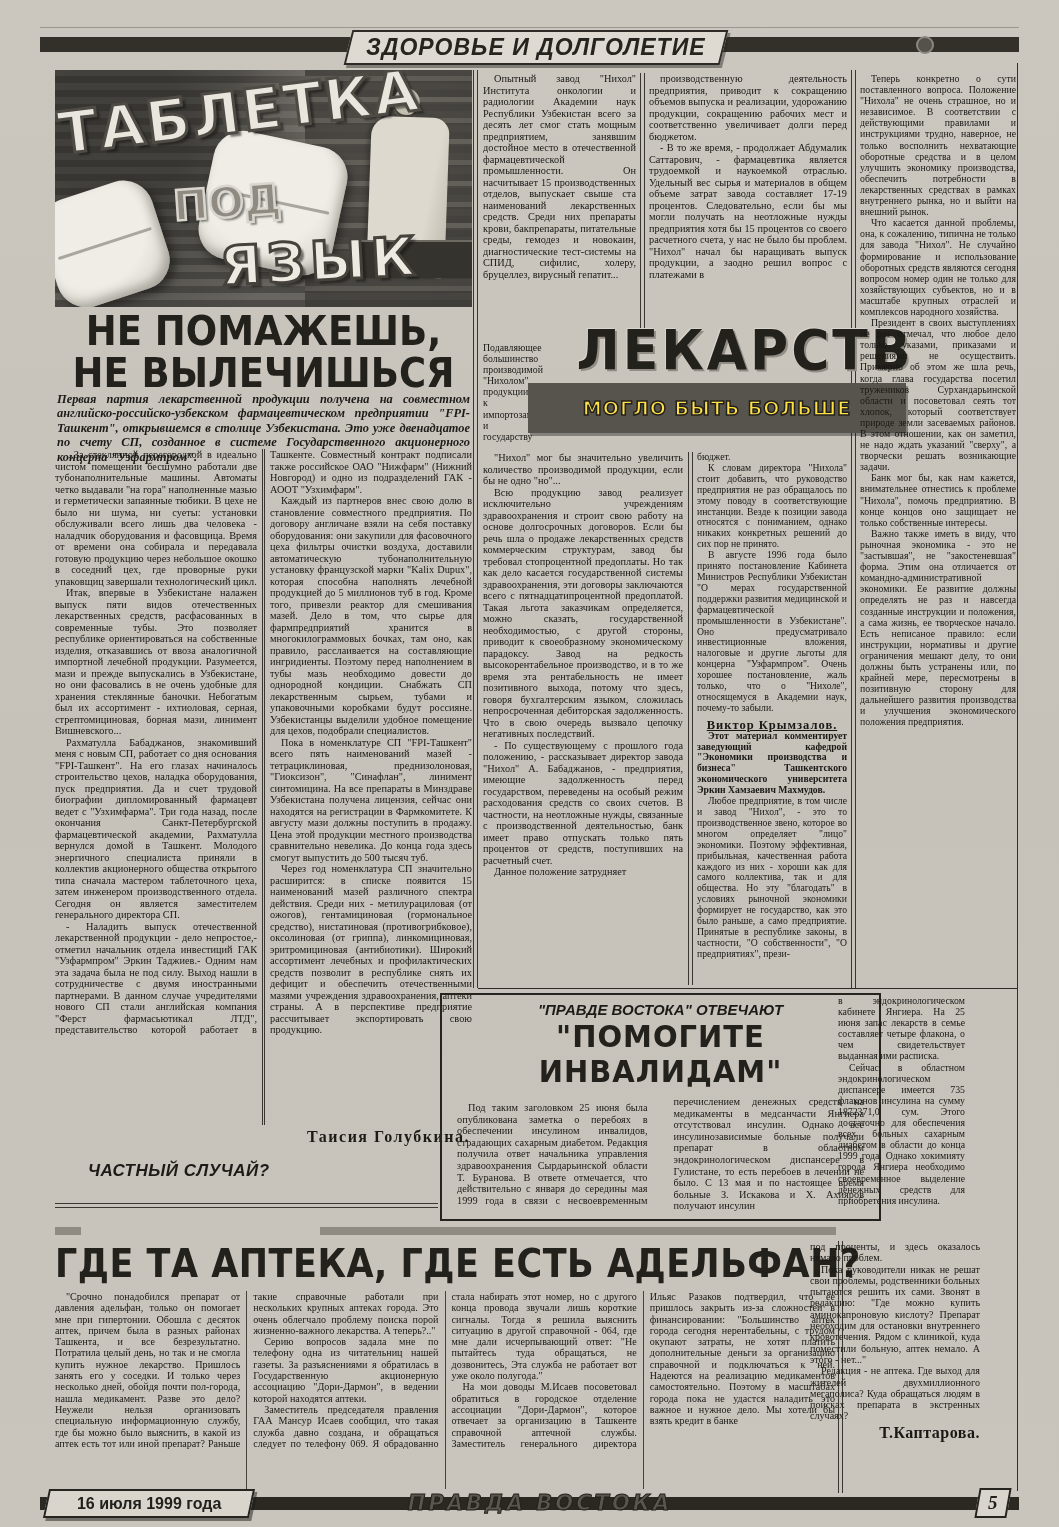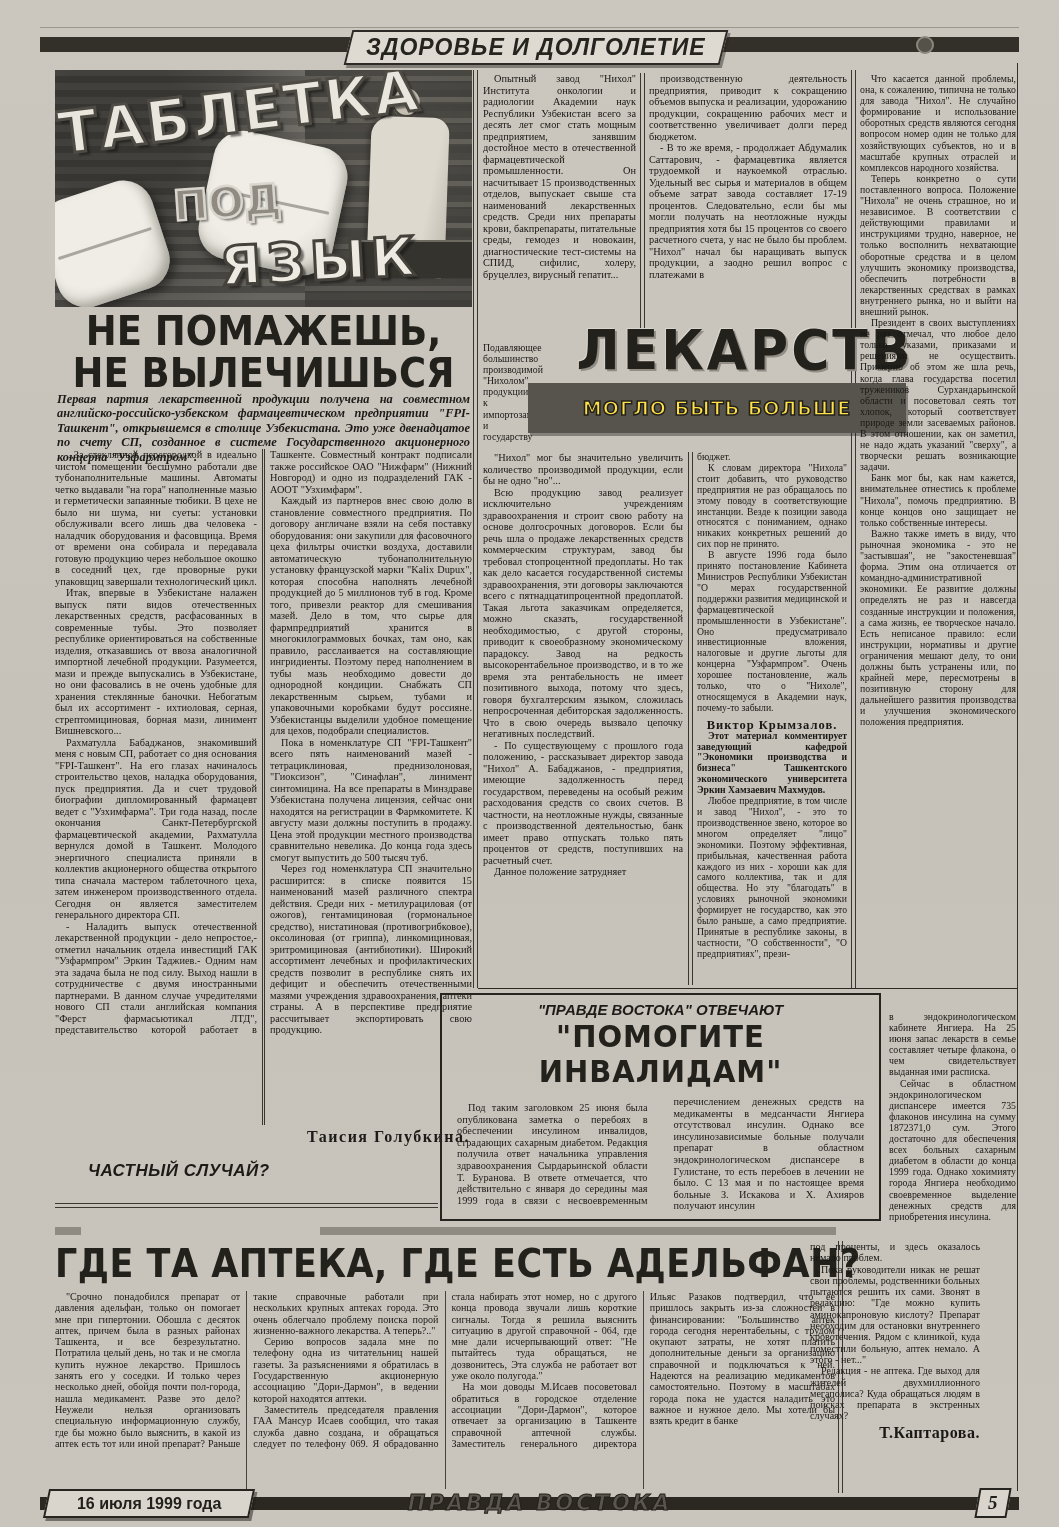--- a/index.html
+++ b/index.html
@@ -6,21 +6,21 @@
   body{width:1059px;height:1527px;position:relative;background:#b3afa7;
        font-family:"Liberation Serif",serif;color:#1d1b18;overflow:hidden;}
   .page{position:absolute;left:0;top:0;width:1059px;height:1527px;
         background:linear-gradient(180deg,#cbc7bf 0%,#c6c2ba 50%,#c9c5bd 100%);}
   
   .bodytext{font-size:10.3px;line-height:11.5px;text-align:justify;color:#191814;
             position:absolute;overflow:hidden;}
   .bodytext p{margin:0;text-indent:11px;}
   .bodytext p.noind{text-indent:0;}
   .byline{font-weight:bold;text-align:center;text-indent:0 !important;
-          font-size:12.5px;letter-spacing:1px;margin-top:6px !important;}
+          font-size:12.5px;letter-spacing:1px;margin-top:6px !important;text-decoration:underline;}
   .bold{font-weight:bold;}
   
   .vrule{position:absolute;width:3px;border-left:1px solid #3a3731;border-right:1px solid #3a3731;}
   .vline{position:absolute;width:0;border-left:1.5px solid #33302a;}
   .hrule{position:absolute;height:0;border-top:1.5px solid #2b2923;}
   .hrule-double{position:absolute;height:3px;border-top:1px solid #3a3731;border-bottom:1px solid #3a3731;}
   .graybar{position:absolute;height:8px;background:#8f8b83;}
   
   .scan-topline{position:absolute;left:40px;top:27px;width:979px;height:1px;background:#9b978f;}
   .banner-bar{position:absolute;left:40px;top:37px;width:979px;height:15px;background:#33302a;}
@@ -191,35 +191,35 @@
   </div>
   <div class="bodytext small9" style="left:697px;top:452px;width:150px;height:533px;">
     <p class="noind">бюджет.</p>
     <p>К словам директора "Нихола" стоит добавить, что руководство предприятия не раз обращалось по этому поводу в соответствующие инстанции. Везде к позиции завода относятся с пониманием, однако никаких конкретных решений до сих пор не принято.</p>
     <p>В августе 1996 года было принято постановление Кабинета Министров Республики Узбекистан "О мерах государственной поддержки развития медицинской и фармацевтической промышленности в Узбекистане". Оно предусматривало инвестиционные вложения, налоговые и другие льготы для концерна "Узфармпром". Очень хорошее постановление, жаль только, что о "Нихоле", относящемуся в Академии наук, почему-то забыли.</p>
     <p class="byline">Виктор Крымзалов.</p>
     <p class="bold">Этот материал комментирует заведующий кафедрой "Экономики производства и бизнеса" Ташкентского экономического университета Эркин Хамзаевич Махмудов.</p>
     <p>Любое предприятие, в том числе и завод "Нихол", - это то производственное звено, которое во многом определяет "лицо" экономики. Поэтому эффективная, прибыльная, качественная работа каждого из них - хороши как для самого коллектива, так и для общества. Но эту "благодать" в условиях рыночной экономики формирует не государство, как это было раньше, а само предприятие. Принятые в республике законы, в частности, "О собственности", "О предприятиях", прези-</p>
   </div>
   <div class="bodytext small95" style="left:860px;top:73px;width:156px;height:914px;">
+    <p>Теперь конкретно о сути поставленного вопроса. Положение "Нихола" не очень страшное, но и независимое. В соответствии с действующими правилами и инструкциями трудно, наверное, не только восполнить нехватающие оборотные средства и в целом улучшить экономику производства, обеспечить потребности в лекарственных средствах в рамках внутреннего рынка, но и выйти на внешний рынок.</p>
     <p>Что касается данной проблемы, она, к сожалению, типична не только для завода "Нихол". Не случайно формирование и использование оборотных средств являются сегодня вопросом номер один не только для хозяйствующих субъектов, но и в масштабе крупных отраслей и комплексов народного хозяйства.</p>
-    <p>Теперь конкретно о сути поставленного вопроса. Положение "Нихола" не очень страшное, но и независимое. В соответствии с действующими правилами и инструкциями трудно, наверное, не только восполнить нехватающие оборотные средства и в целом улучшить экономику производства, обеспечить потребности в лекарственных средствах в рамках внутреннего рынка, но и выйти на внешний рынок.</p>
     <p>Президент в своих выступлениях не раз отмечал, что любое дело только указами, приказами и решениями не осуществить. Примерно об этом же шла речь, когда глава государства посетил тружеников Сурхандарьинской области и посоветовал сеять тот хлопок, который соответствует природе земли засеваемых районов. В этом отношении, как он заметил, не надо ждать указаний "сверху", а творчески решать возникающие задачи.</p>
     <p>Банк мог бы, как нам кажется, внимательнее отнестись к проблеме "Нихола", помочь предприятию. В конце концов оно защищает не только собственные интересы.</p>
     <p>Важно также иметь в виду, что рыночная экономика - это не "застывшая", не "закостеневшая" форма. Этим она отличается от командно-административной экономики. Ее развитие должны определять не раз и навсегда созданные инструкции и положения, а сама жизнь, ее творческое начало. Есть неписаное правило: если инструкции, нормативы и другие ограничения мешают делу, то они должны быть устранены или, по крайней мере, пересмотрены в позитивную сторону для дальнейшего развития производства и улучшения экономического положения предприятия.</p>
   </div>
 
   <div class="invbox">
     <div class="inv-kicker">"ПРАВДЕ ВОСТОКА" ОТВЕЧАЮТ</div>
     <div class="inv-head">"ПОМОГИТЕ ИНВАЛИДАМ"</div>
     <div class="inv-cols">
       <p>Под таким заголовком 25 июня была опубликована заметка о перебоях в обеспечении инсулином инвалидов, страдающих сахарным диабетом. Редакция получила ответ начальника управления здравоохранения Сырдарьинской области Т. Буранова. В ответе отмечается, что действительно с января до середины мая 1999 года в связи с несвоевременным перечислением денежных средств на медикаменты в медсанчасти Янгиера отсутствовал инсулин. Однако все инсулинозависимые больные получали препарат в областном эндокринологическом диспансере в Гулистане, то есть перебоев в лечении не было. С 13 мая и по настоящее время больные З. Искакова и Х. Ахияров получают инсулин</p>
     </div>
   </div>
-  <div class="bodytext small95" style="left:889px;top:995px;width:127px;height:226px;margin-top:16px;">
+  <div class="bodytext small95" style="left:838px;top:995px;width:127px;height:226px;">
     <p class="noind">в эндокринологическом кабинете Янгиера. На 25 июня запас лекарств в семье составляет четыре флакона, о чем свидетельствует выданная ими расписка.</p>
     <p>Сейчас в областном эндокринологическом диспансере имеется 735 флаконов инсулина на сумму 1872371,0 сум. Этого достаточно для обеспечения всех больных сахарным диабетом в области до конца 1999 года. Однако хокимияту города Янгиера необходимо своевременное выделение денежных средств для приобретения инсулина.</p>
   </div>
 
   <div class="hrule-double" style="left:55px;top:1203px;width:383px;"></div>
   <div class="graybar" style="left:55px;top:1227px;width:26px;"></div>
   <div class="kicker2">ЧАСТНЫЙ СЛУЧАЙ?</div>
   <div class="graybar" style="left:320px;top:1227px;width:516px;"></div>
   <div class="headline3">ГДЕ ТА АПТЕКА, ГДЕ ЕСТЬ АДЕЛЬФАН?</div>
   <div class="bodytext art3cols">

